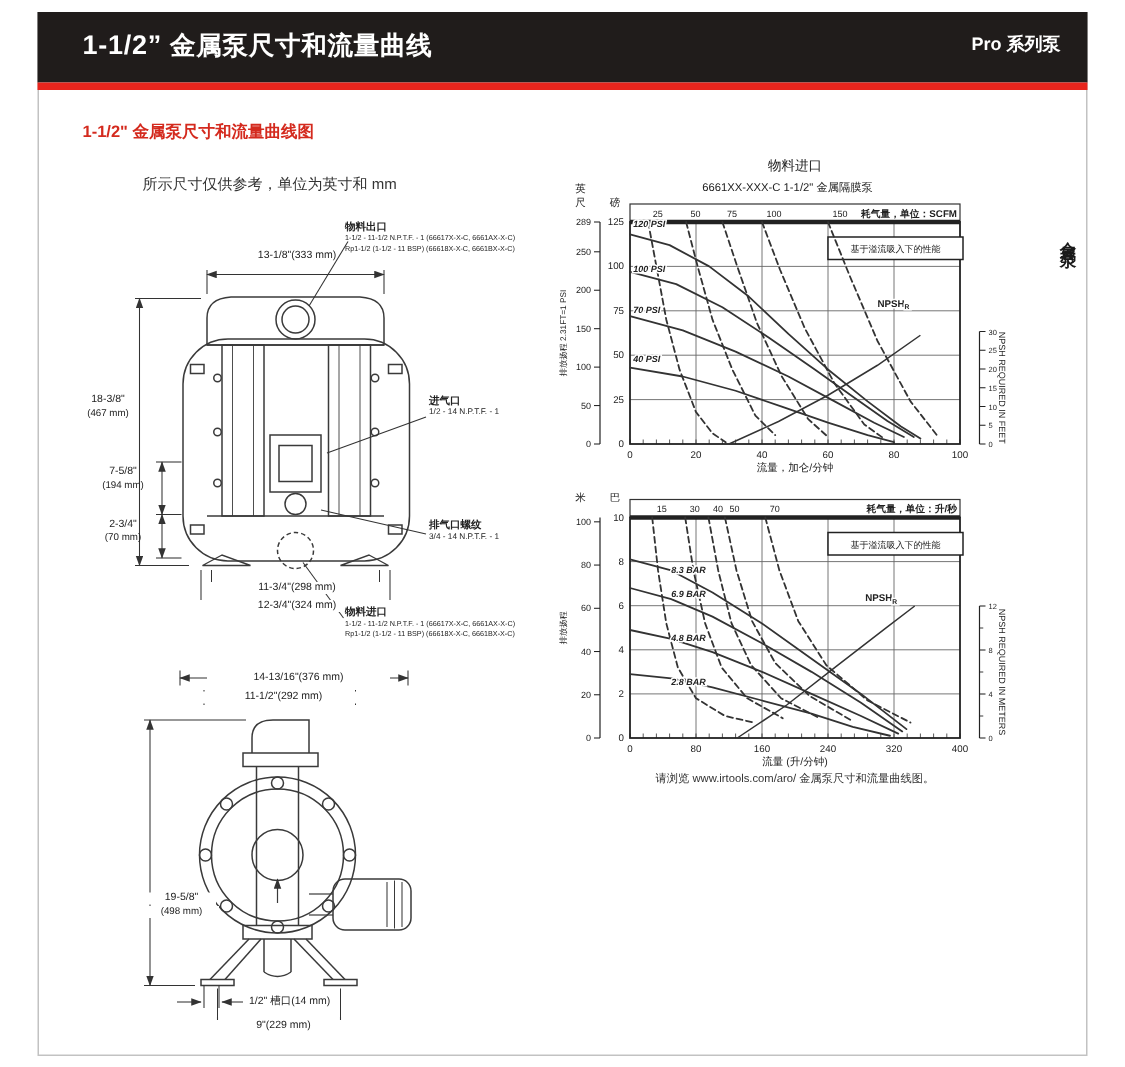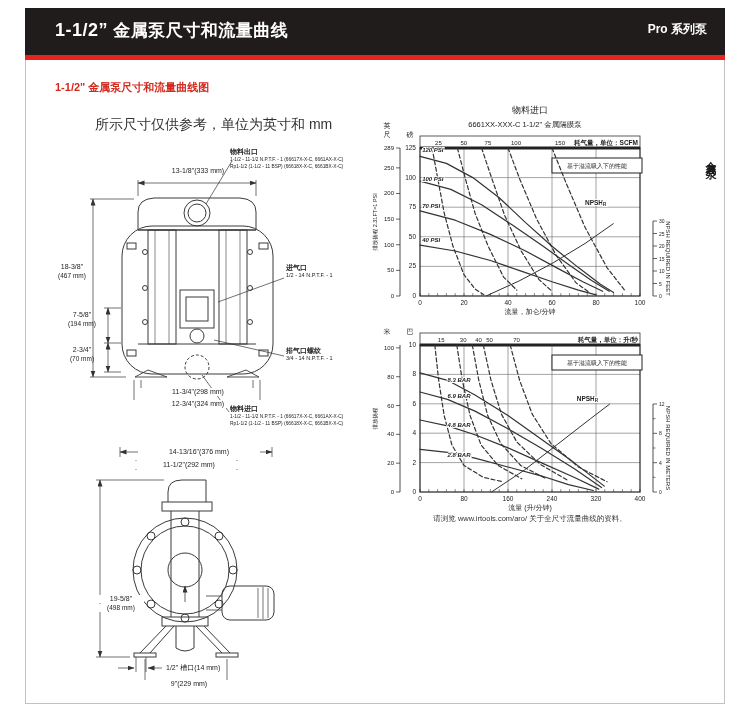--- a/index.html
+++ b/index.html
@@ -9,21 +9,21 @@
   
   .frame{left:25px;top:8px;width:698px;height:694px;border:1px solid #c2c2c2;background:#fff;}
   
   .hdr{left:25px;top:8px;width:700px;height:47px;background:#201c1b;color:#fff;}
   .hdr-title{position:absolute;left:30px;top:11px;font-size:17px;font-weight:bold;letter-spacing:.5px;}
   .hdr-title .sz{font-size:18px;}
   .hdr-right{position:absolute;right:18px;top:13px;font-size:12px;font-weight:bold;}
   .redline{left:25px;top:55px;width:700px;height:5px;background:#e8251d;}
   
   .subtitle{left:55px;top:80px;font-size:11px;font-weight:bold;color:#d42a1e;}
-  .note{left:95px;top:116px;font-size:14px;color:#333;}
+  .note{left:95px;top:116px;font-size:10px;color:#333;}
   .footer-note{left:385px;top:514px;width:290px;text-align:center;font-size:7.5px;color:#333;}
   .side-tab{left:703px;top:152px;writing-mode:vertical-rl;font-size:11px;font-weight:bold;
             letter-spacing:4px;color:#1a1a1a;}
   .chart-title{left:420px;top:104px;width:220px;text-align:center;font-size:9px;color:#222;}
   .chart-sub{left:395px;top:120px;width:260px;text-align:center;font-size:7.5px;color:#222;}
   
   .dim{font-size:7px;color:#222;text-align:center;line-height:8px;}
   .dim.sm{font-size:6.5px;}
   .dim.bgw{background:#fff;padding:0 1px;}
   
@@ -375,21 +375,21 @@
       <line x1="283" y1="350" x2="285.5" y2="350" stroke="#222" stroke-width="0.6"></line>
       <line x1="283" y1="320.66666666666663" x2="285.5" y2="320.66666666666663" stroke="#222" stroke-width="0.6"></line>
       <path d="M121.5,394.0 L154.5,372.0 L187.5,346.3 L220.5,320.7 L239.8,306.0" fill="none" stroke="#333" stroke-width="1"></path>
       <text x="206.75" y="302.86" font-size="6.5" font-weight="bold" style="paint-order:stroke;stroke:#fff;stroke-width:2px">NPSH<tspan font-size="4.5" dy="1.5">R</tspan></text>
       <text transform="translate(296,350) rotate(90)" font-size="6" text-anchor="middle">NPSH REQUIRED IN METERS</text>
     </g>
   </svg>
 
 <span class="abs chart-title">物料进口</span>
 <span class="abs chart-sub">6661XX-XXX-C  1-1/2"  金属隔膜泵</span>
-<span class="abs footer-note">请浏览 www.irtools.com/aro/ 关于全尺寸流量曲线的资料。</span>
+<span class="abs footer-note">请浏览 www.irtools.com/aro/ 金属泵尺寸和流量曲线图。</span>
 
 <span class="abs dim" style="left:130px;top:167px;width:136px">13-1/8"(333 mm)</span>
 <span class="abs dim" style="left:52px;top:263px;width:40px">18-3/8"</span>
 <span class="abs dim sm" style="left:50px;top:272px;width:44px">(467 mm)</span>
 <span class="abs dim" style="left:62px;top:311px;width:40px">7-5/8"</span>
 <span class="abs dim sm" style="left:58px;top:320px;width:48px">(194 mm)</span>
 <span class="abs dim" style="left:62px;top:346px;width:40px">2-3/4"</span>
 <span class="abs dim sm" style="left:60px;top:355px;width:44px">(70 mm)</span>
 <span class="abs dim bgw" style="left:139px;top:388px;width:116px">11-3/4"(298 mm)</span>
 <span class="abs dim bgw" style="left:132px;top:400px;width:130px">12-3/4"(324 mm)</span>

